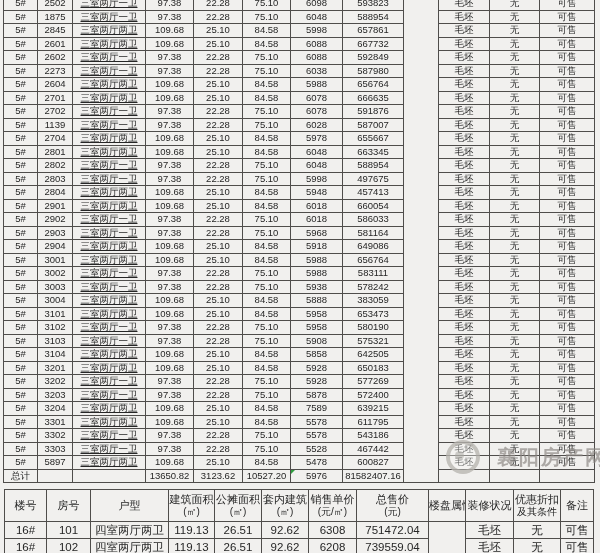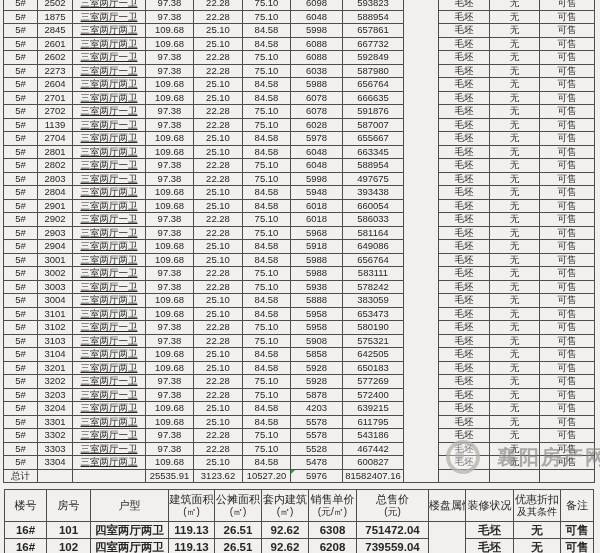--- a/index.html
+++ b/index.html
@@ -18,21 +18,21 @@
     font-weight:normal;position:relative;
   }
   
   #t1{width:591px;margin-left:3px;margin-top:-4px;font-size:9.5px;}
   #t1 td{height:12.5px;line-height:12px;}
   #t1 td:nth-child(3){text-decoration:underline;}
   #t1 tr:last-child td:nth-child(3){text-decoration:none;}
   
   #t2{width:589px;margin-left:4px;margin-top:6px;font-size:11.5px;}
   #t2 th{height:31px;line-height:13px;font-size:11px;}
-  #t2 td{height:16px;line-height:15px;font-weight:bold;}
+  #t2 td{height:16px;line-height:15px;}
   .attr-cell{background:transparent;}
   .green-corner::before{
     content:"";position:absolute;top:0;left:0;width:0;height:0;
     border-top:4px solid #2f9e3f;border-right:4px solid transparent;
   }
   .sub{display:block;font-size:10px;line-height:12px;}
   
   .watermark{
     position:absolute;left:446px;top:438px;height:38px;
     display:flex;align-items:center;gap:17px;z-index:6;pointer-events:none;
@@ -257,21 +257,21 @@
           <td>可售</td>
         </tr>
         <tr>
           <td>5#</td>
           <td>2804</td>
           <td>三室两厅两卫</td>
           <td>109.68</td>
           <td>25.10</td>
           <td>84.58</td>
           <td>5948</td>
-          <td>393438</td>
+          <td>457413</td>
           <td>毛坯</td>
           <td>无</td>
           <td>可售</td>
         </tr>
         <tr>
           <td>5#</td>
           <td>2901</td>
           <td>三室两厅两卫</td>
           <td>109.68</td>
           <td>25.10</td>
@@ -464,21 +464,21 @@
           <td>无</td>
           <td>可售</td>
         </tr>
         <tr>
           <td>5#</td>
           <td>3204</td>
           <td>三室两厅两卫</td>
           <td>109.68</td>
           <td>25.10</td>
           <td>84.58</td>
-          <td>4203</td>
+          <td>7589</td>
           <td>639215</td>
           <td>毛坯</td>
           <td>无</td>
           <td>可售</td>
         </tr>
         <tr>
           <td>5#</td>
           <td>3301</td>
           <td>三室两厅两卫</td>
           <td>109.68</td>
@@ -511,36 +511,36 @@
           <td>22.28</td>
           <td>75.10</td>
           <td>5528</td>
           <td>467442</td>
           <td>毛坯</td>
           <td>无</td>
           <td>可售</td>
         </tr>
         <tr>
           <td>5#</td>
-          <td>3304</td>
+          <td>5897</td>
           <td>三室两厅两卫</td>
           <td>109.68</td>
           <td>25.10</td>
           <td>84.58</td>
           <td>5478</td>
           <td>600827</td>
           <td>毛坯</td>
           <td>无</td>
           <td>可售</td>
         </tr>
         <tr>
           <td>总计</td>
           <td></td>
           <td></td>
-          <td>25535.91</td>
+          <td>13650.82</td>
           <td>3123.62</td>
           <td>10527.20</td>
           <td class="green-corner">5976</td>
           <td>81582407.16</td>
           <td></td>
           <td></td>
           <td></td>
         </tr>
       </tbody>
   </table>

